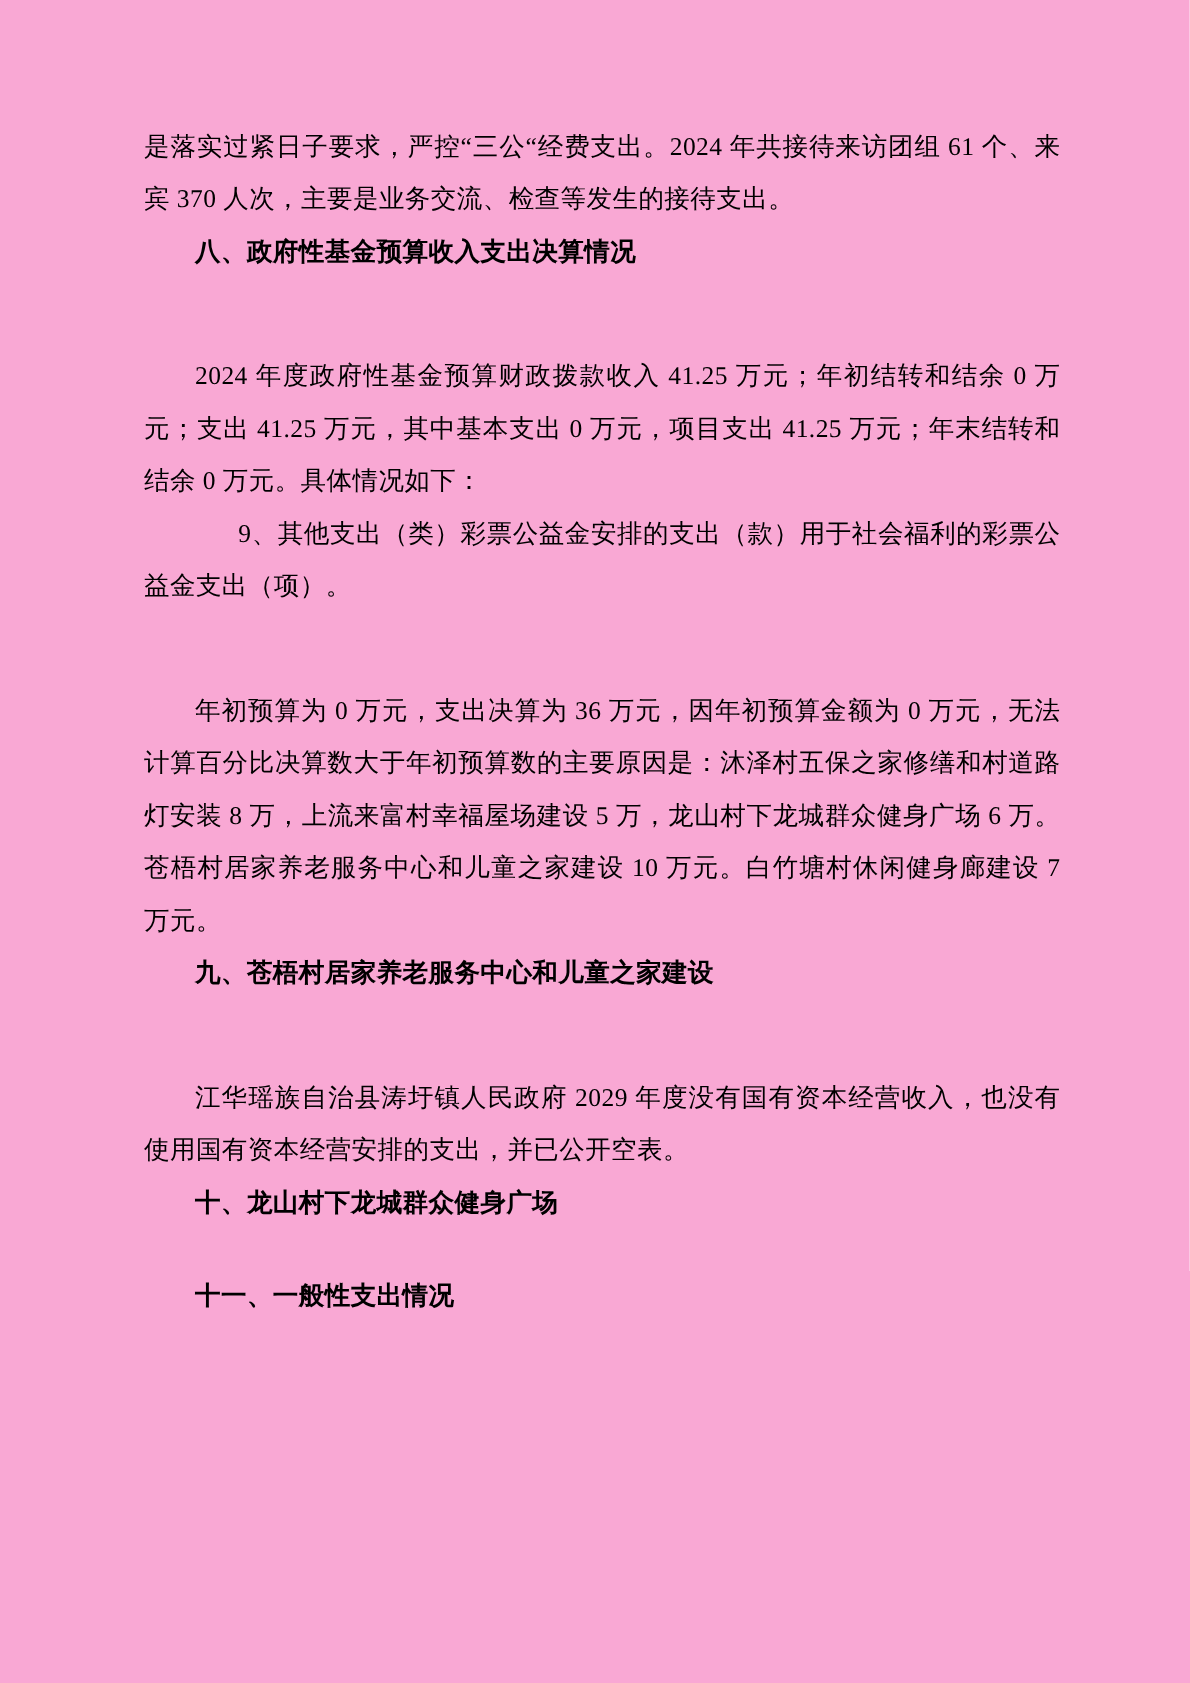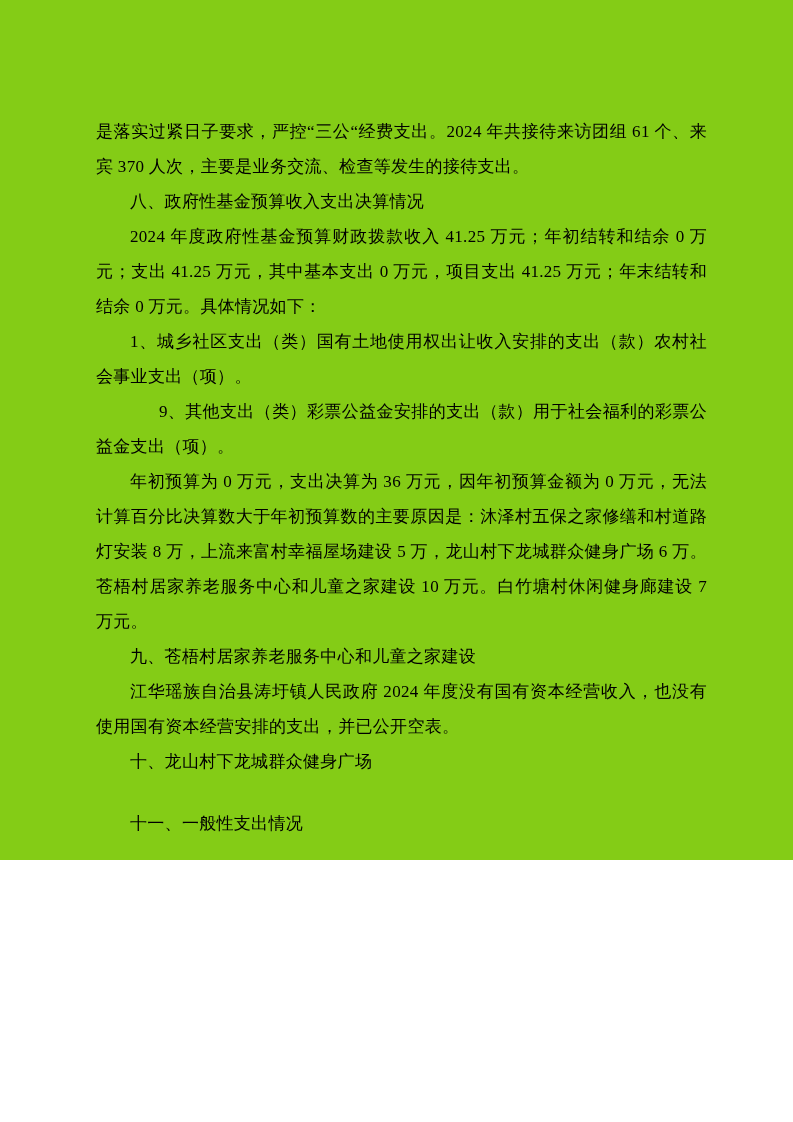--- a/index.html
+++ b/index.html
@@ -10,71 +10,71 @@
   body {
     width: 793px;
     height: 1122px;
     overflow: hidden;
     font-family: "Liberation Serif", "DejaVu Serif", serif;
     color: #000000;
   }
   .page {
     box-sizing: border-box;
     width: 793px;
-    height: 860px;
-    background: #84cc16;
-    padding: 114px 86px 0 96px;
+    height: 1122px;
+    background: #f9a8d4;
+    padding: 80px 86px 0 96px;
   }
   .doc p {
     margin: 0;
     font-size: 17px;
     line-height: 35px;
     text-align: justify;
     text-align-last: left;
     word-break: break-all;
     letter-spacing: 0.3px;
   }
   .doc p.indent {
     text-indent: 2em;
+    margin-top: 48px;
   }
   .doc p.indent-wide {
     text-indent: 3.7em;
   }
   .doc p.heading {
     font-family: "Liberation Sans", "DejaVu Sans", sans-serif;
-    font-weight: normal;
+    font-weight: bold;
     text-indent: 2em;
     text-align: left;
   }
   .doc p.gap-before {
     margin-top: 27px;
   }
 </style>
 </head>
 <body>
 
 <div class="page">
   <div class="doc">
 
     <p class="no-indent">是落实过紧日子要求，严控“三公“经费支出。2024 年共接待来访团组 61 个、来宾 370 人次，主要是业务交流、检查等发生的接待支出。</p>
 
     <p class="heading">八、政府性基金预算收入支出决算情况</p>
 
     <p class="indent">2024 年度政府性基金预算财政拨款收入 41.25 万元；年初结转和结余 0 万元；支出 41.25 万元，其中基本支出 0 万元，项目支出 41.25 万元；年末结转和结余 0 万元。具体情况如下：</p>
 
-    <p class="indent">1、城乡社区支出（类）国有土地使用权出让收入安排的支出（款）农村社会事业支出（项）。</p>
 
 
     <p class="indent-wide">9、其他支出（类）彩票公益金安排的支出（款）用于社会福利的彩票公益金支出（项）。</p>
 
     <p class="indent">年初预算为 0 万元，支出决算为 36 万元，因年初预算金额为 0 万元，无法计算百分比决算数大于年初预算数的主要原因是：沐泽村五保之家修缮和村道路灯安装 8 万，上流来富村幸福屋场建设 5 万，龙山村下龙城群众健身广场 6 万。苍梧村居家养老服务中心和儿童之家建设 10 万元。白竹塘村休闲健身廊建设 7 万元。</p>
 
     <p class="heading">九、苍梧村居家养老服务中心和儿童之家建设</p>
 
-    <p class="indent">江华瑶族自治县涛圩镇人民政府 2024 年度没有国有资本经营收入，也没有使用国有资本经营安排的支出，并已公开空表。</p>
+    <p class="indent">江华瑶族自治县涛圩镇人民政府 2029 年度没有国有资本经营收入，也没有使用国有资本经营安排的支出，并已公开空表。</p>
 
     <p class="heading">十、龙山村下龙城群众健身广场</p>
 
 
     <p class="heading gap-before">十一、一般性支出情况</p>
 
   </div>
 </div>
 
 </body></html>

